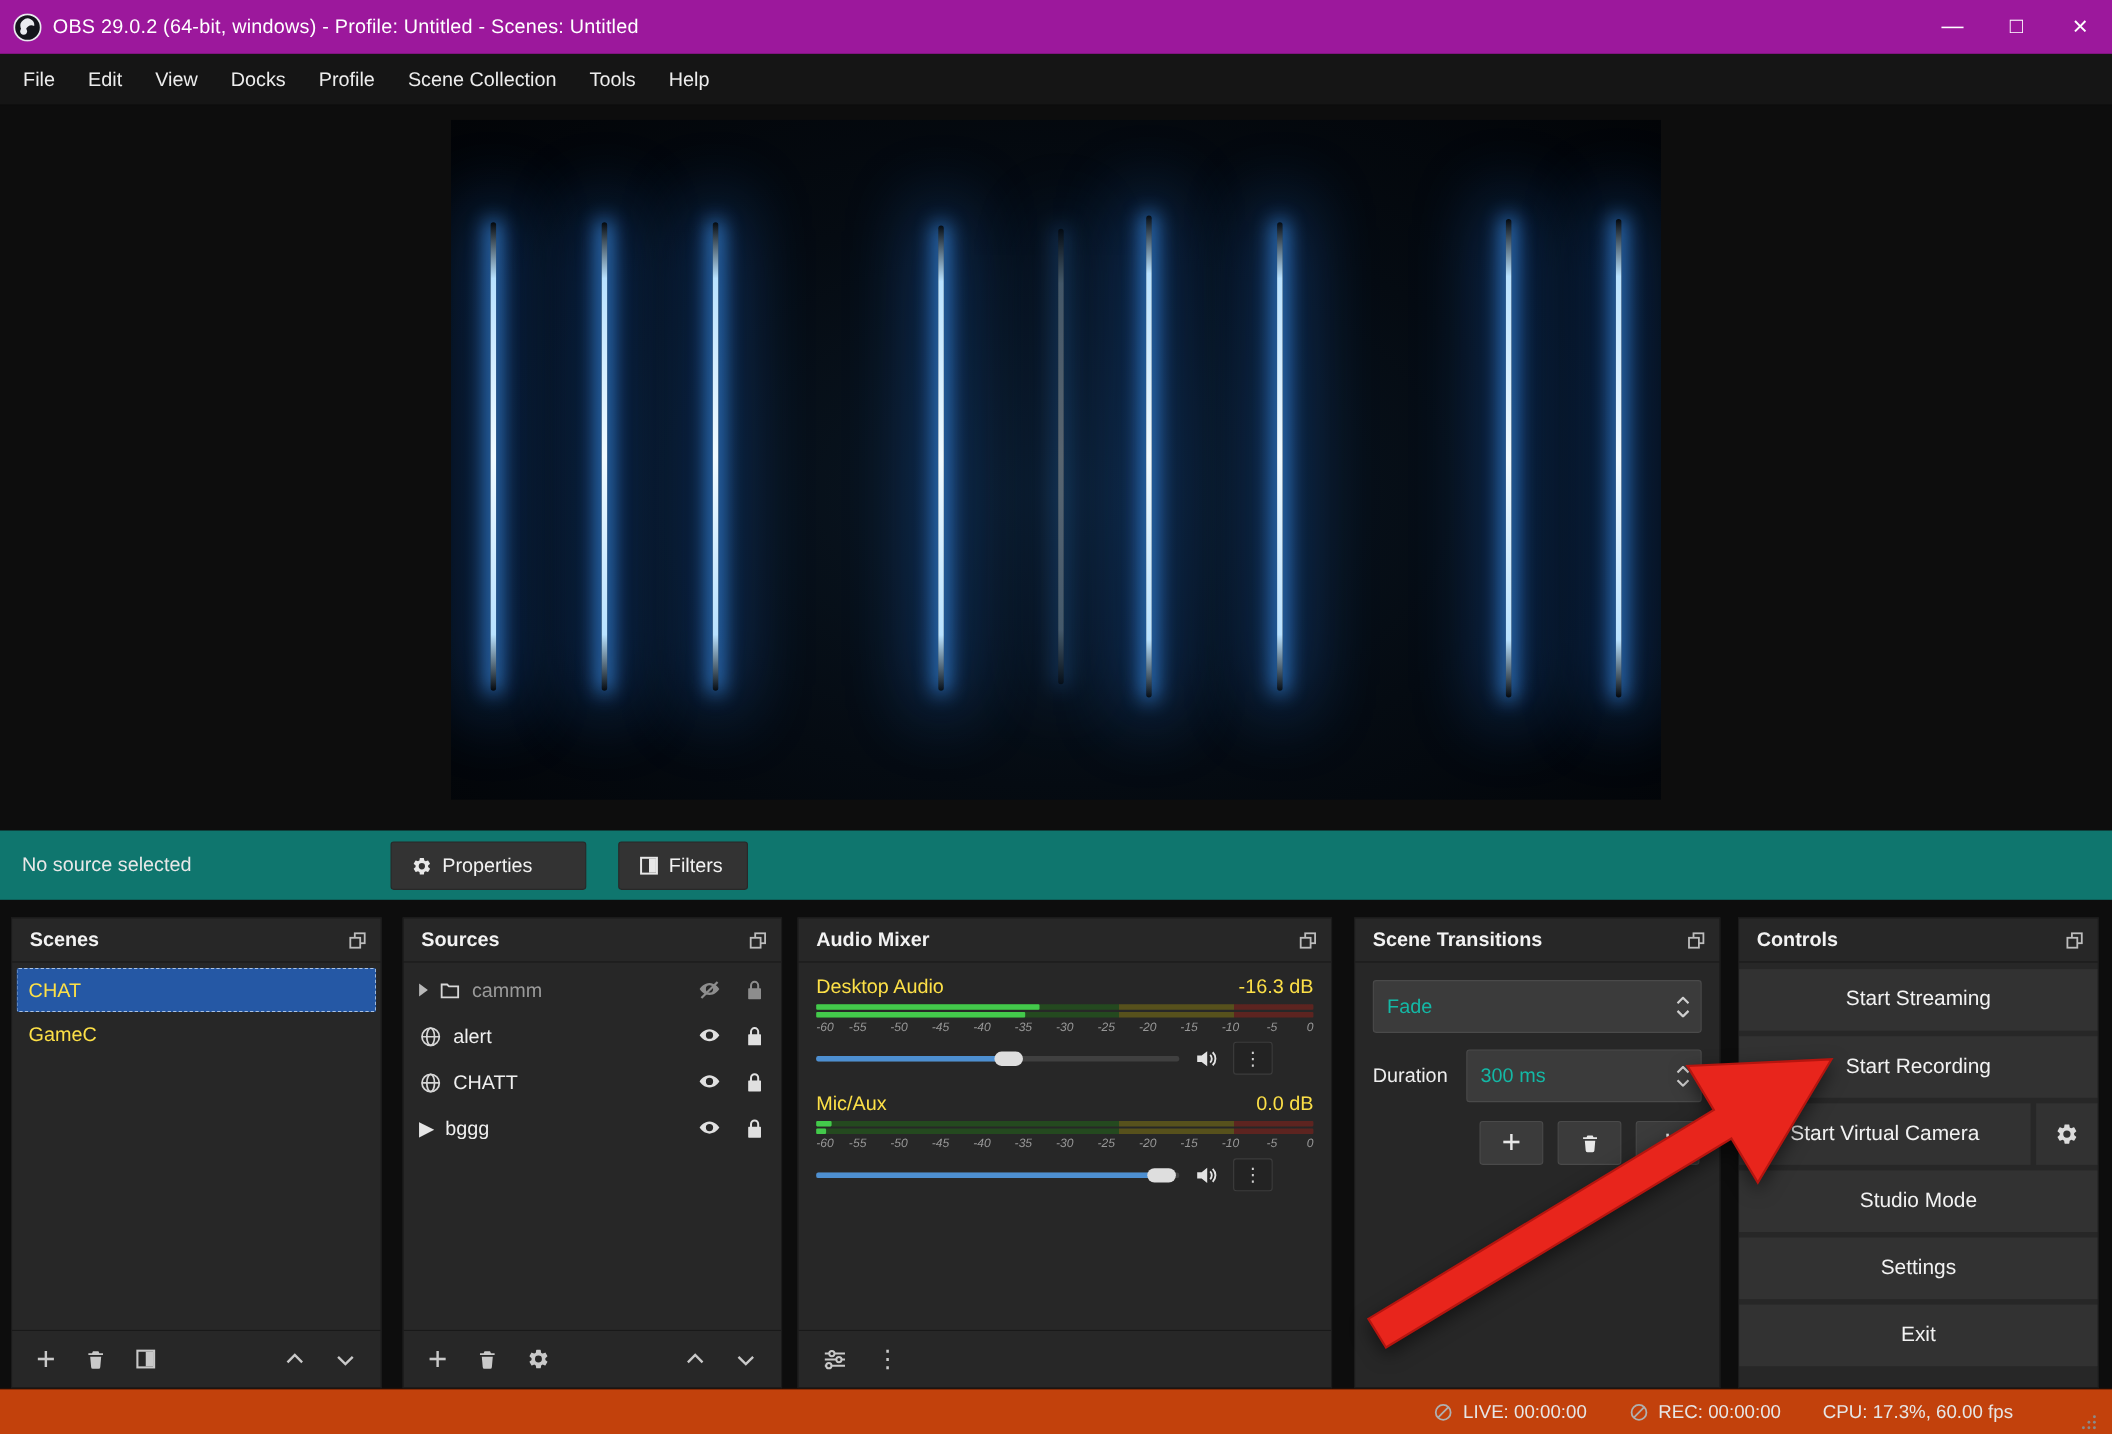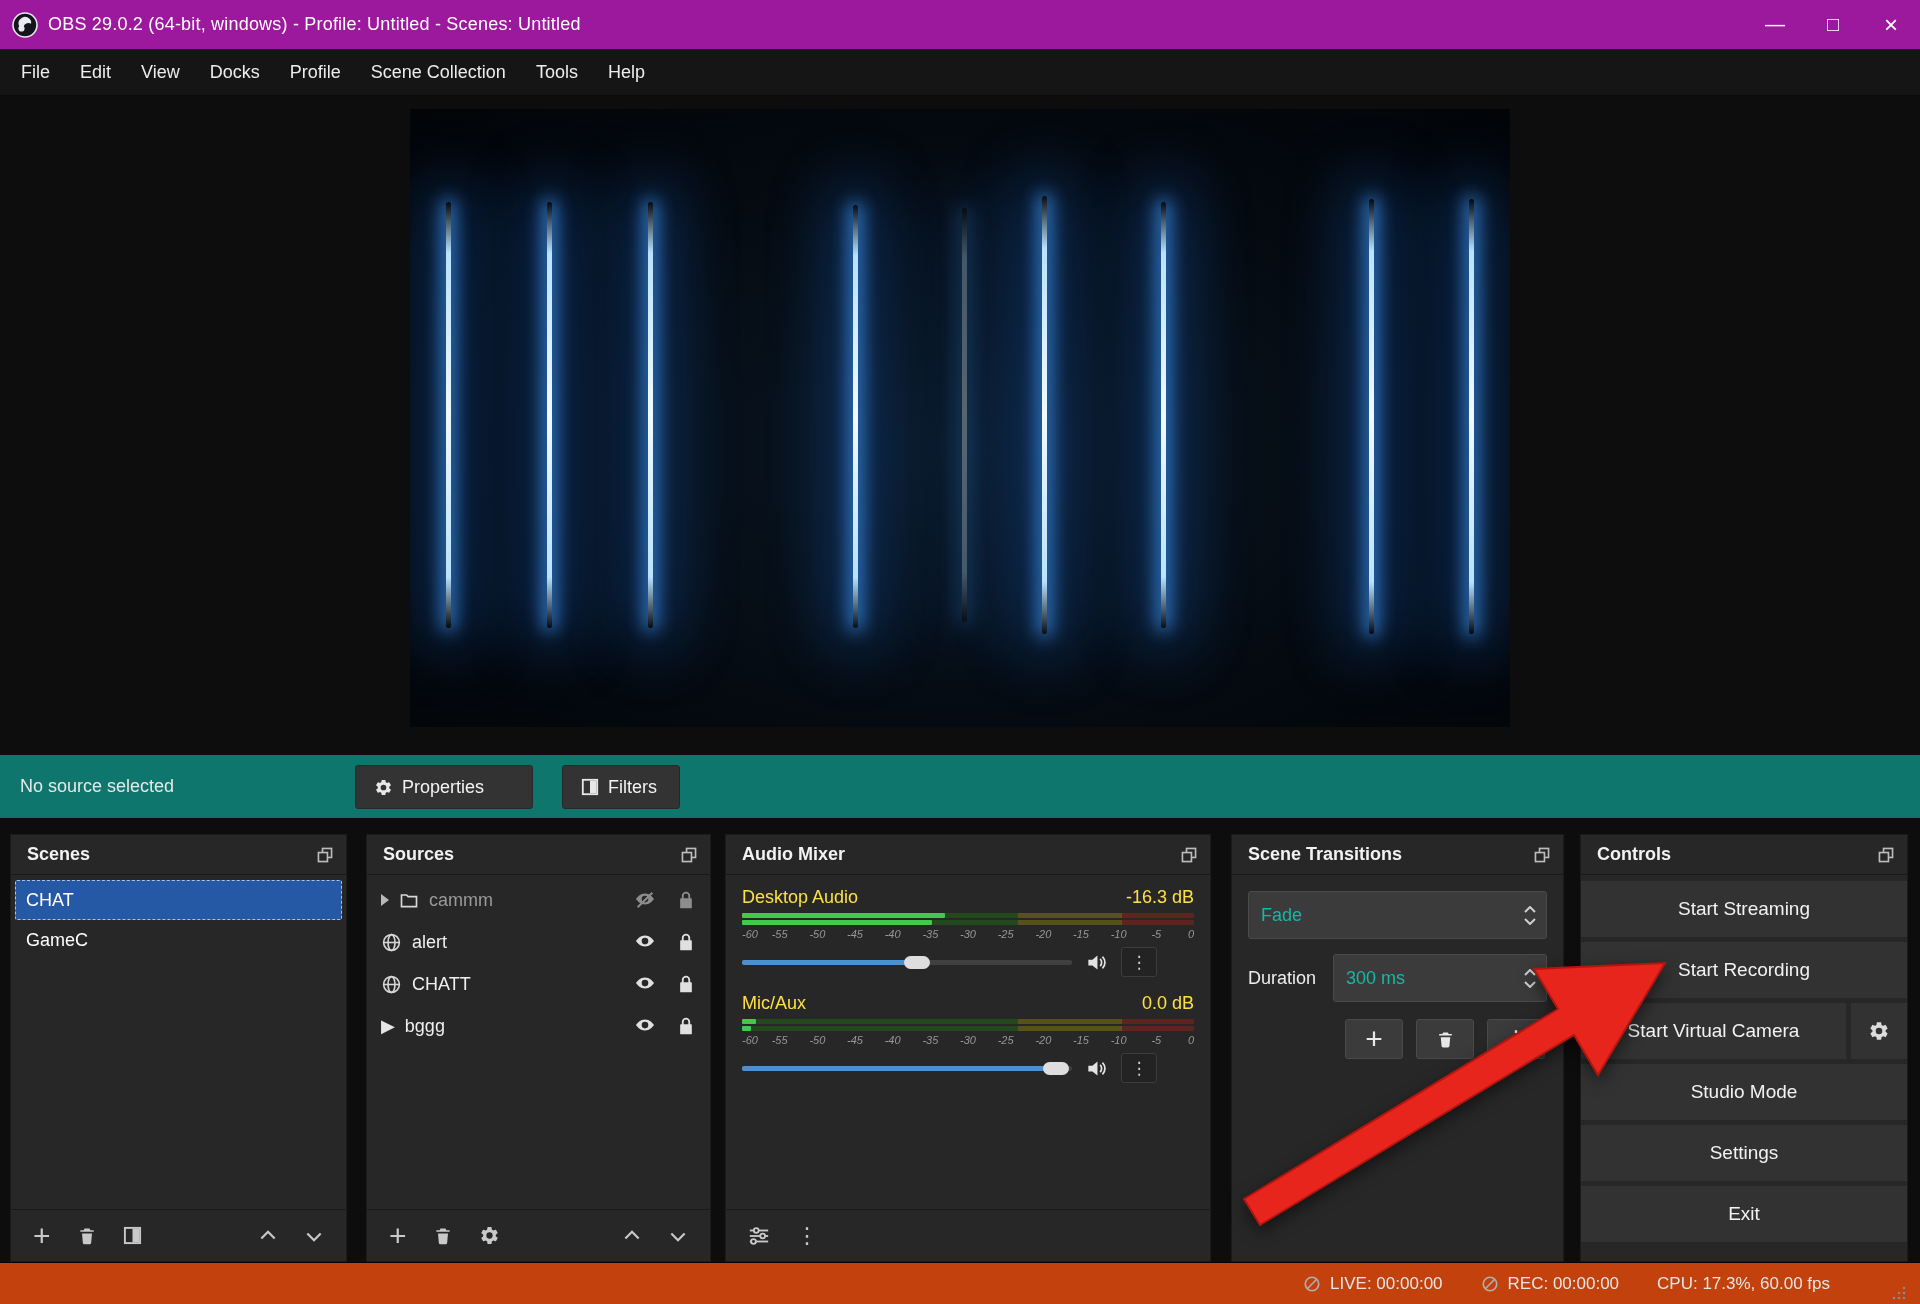--- a/index.html
+++ b/index.html
@@ -52,21 +52,21 @@
   .panel-body { flex:1 1 auto; position:relative; overflow:hidden; }
   .panel-footer { height:52px; flex:0 0 auto; border-top:1px solid #191919; display:flex; align-items:center;
     padding:0 22px; gap:26px; color:#c9c9c9; }
   .panel-footer .spacer { flex:1; }
   .icon-btn { display:flex; align-items:center; justify-content:center; color:#c9c9c9; }
   .glyph-plus { font-size:30px; font-weight:400; line-height:1; }
   .glyph-dots { font-size:22px; line-height:1; }
 
   
   .scene-list { padding:5px 4px; }
-  .scene-item { height:40px; display:flex; align-items:center; padding:0 10px; font-size:18px; color:#ffffff; border:1px solid transparent; }
+  .scene-item { height:40px; display:flex; align-items:center; padding:0 10px; font-size:18px; color:#fde047; border:1px solid transparent; }
   .scene-item.selected { background:#2558a5; border:1px dashed #a9c2e4; border-radius:2px; }
 
   
   .source-list { padding:4px 0; }
   .source-row { height:42px; display:flex; align-items:center; padding:0 14px; gap:10px; font-size:18px; color:#efefef; }
   .caret { width:0; height:0; border-left:8px solid #b9b9b9; border-top:6px solid transparent; border-bottom:6px solid transparent; }
   .s-name.dim { color:#9a9a9a; }
   .row-icons { margin-left:auto; display:flex; align-items:center; gap:20px; }
   .row-icons .dimicon { color:#8d8d8d; }
   .row-icons .briticon { color:#e0e0e0; }

